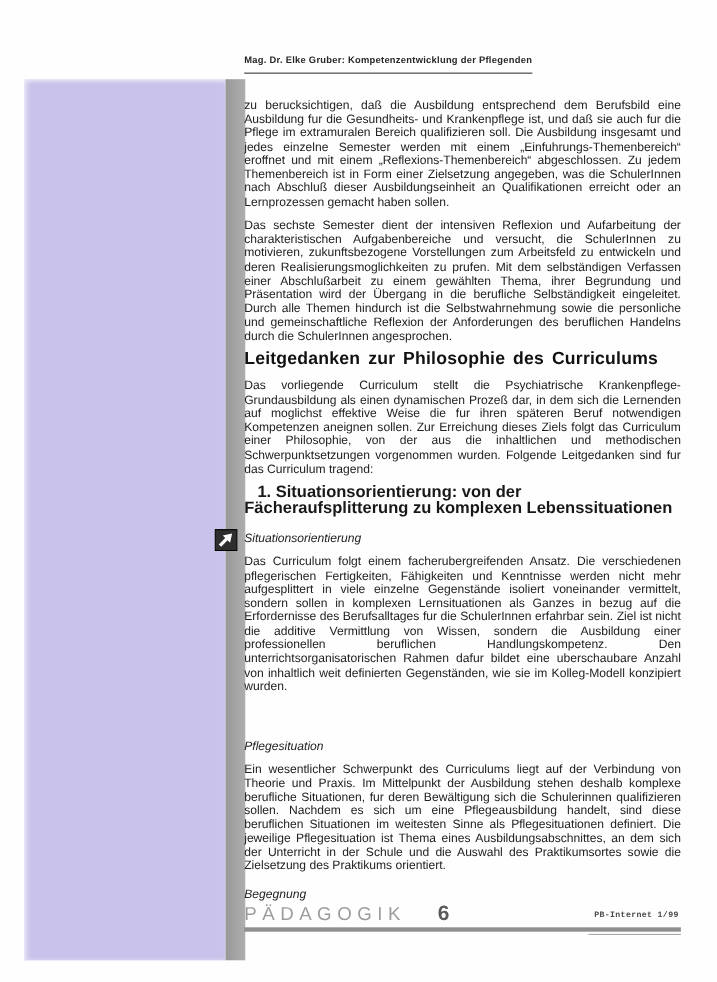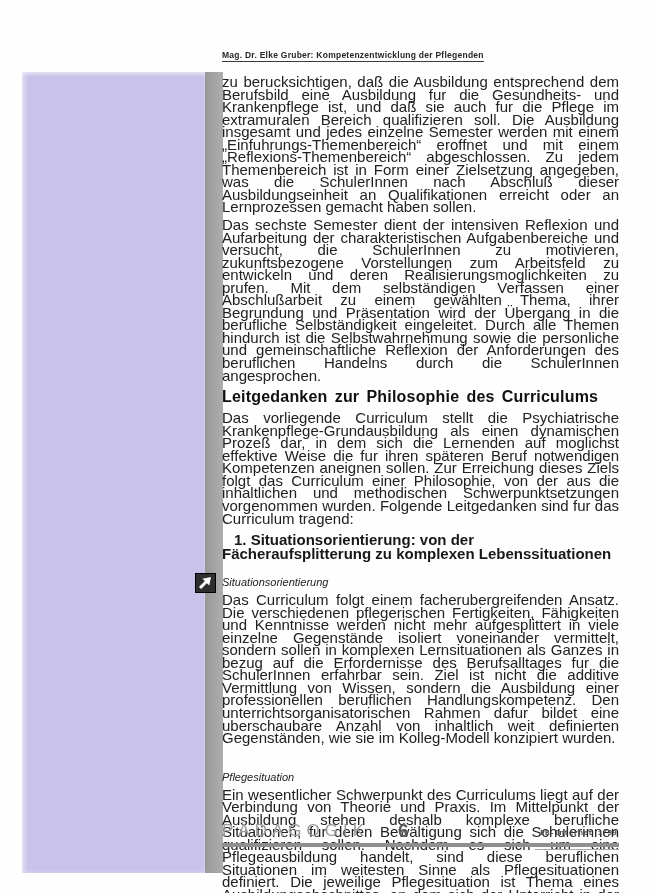--- a/index.html
+++ b/index.html
@@ -14,39 +14,39 @@
     box-shadow:inset 3px 0 4px rgba(255,255,255,0.45), inset 0 3px 3px rgba(255,255,255,0.35);
   }
   .gutter-shadow {
     position:absolute; left:205px; top:72px; width:18px; height:801px;
     background:linear-gradient(to right,#989898,#aeaeae);
   }
   .content { position:absolute; left:222px; top:44px; width:397px; }
 
   .byline {
     display:inline-block; font-size:8.5px; font-weight:bold; letter-spacing:0.25px;
-    color:#262626; border-bottom:1px solid #3a3a3a; padding-bottom:1px; margin-bottom:14px;
+    color:#262626; border-bottom:1px solid #3a3a3a; padding-bottom:7px; margin-bottom:14px;
   }
   .para {
-    margin:0 0 5px 0; font-size:15px; line-height:12.55px;
+    margin:9px 0 5px 0; font-size:11px; line-height:12.55px;
     text-align:justify; color:#212121;
   }
   .section-heading {
     font-size:16px; font-weight:bold; color:#101010;
     letter-spacing:0.2px; word-spacing:2.5px; margin:6px 0 6px 0;
   }
   .list-heading {
     font-size:15px; font-weight:bold; line-height:13.5px; color:#181818;
     text-indent:12px; margin:8px 0 0 0;
   }
   .sub-label {
     position:relative; font-style:italic; font-size:11px; color:#222;
     margin:16px 0 6px 0;
   }
-  .sub-label.gap-lg { margin-top:26px; }
+  .sub-label.gap-lg { margin-top:42px; }
   .sub-label.gap-md { margin-top:13px; }
   .marker-icon { position:absolute; left:-27px; top:-3px; width:21px; height:20px; }
 
   .footer { position:absolute; left:222px; top:820px; width:397px; height:36px; }
   .journal-name {
     position:absolute; left:0; top:1px; font-size:17px; font-weight:normal;
     letter-spacing:5px; color:#9c9c9c;
   }
   .page-number {
     position:absolute; left:176px; top:0; font-size:19px; font-weight:bold; color:#5a5a5a;

